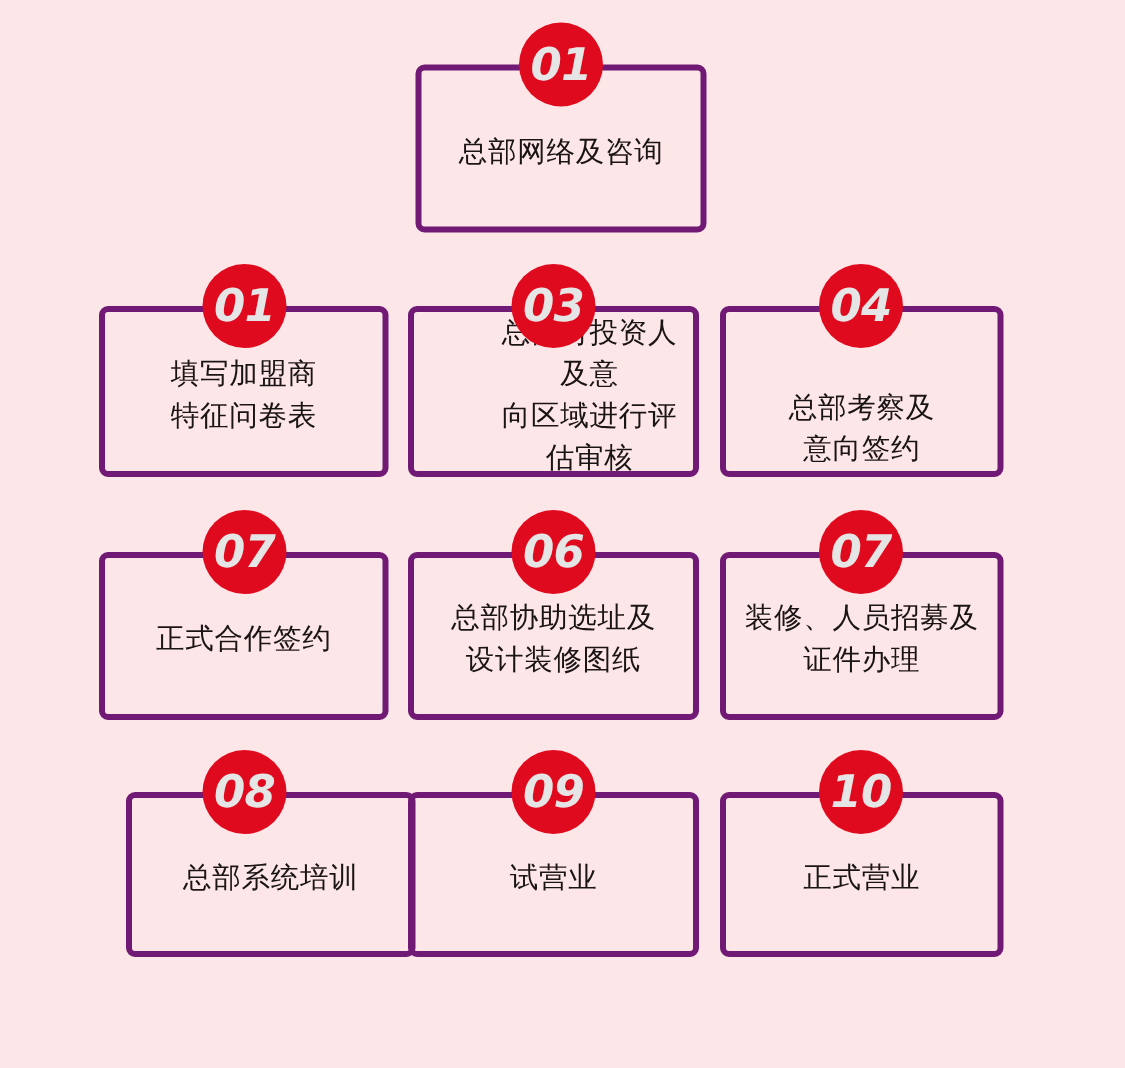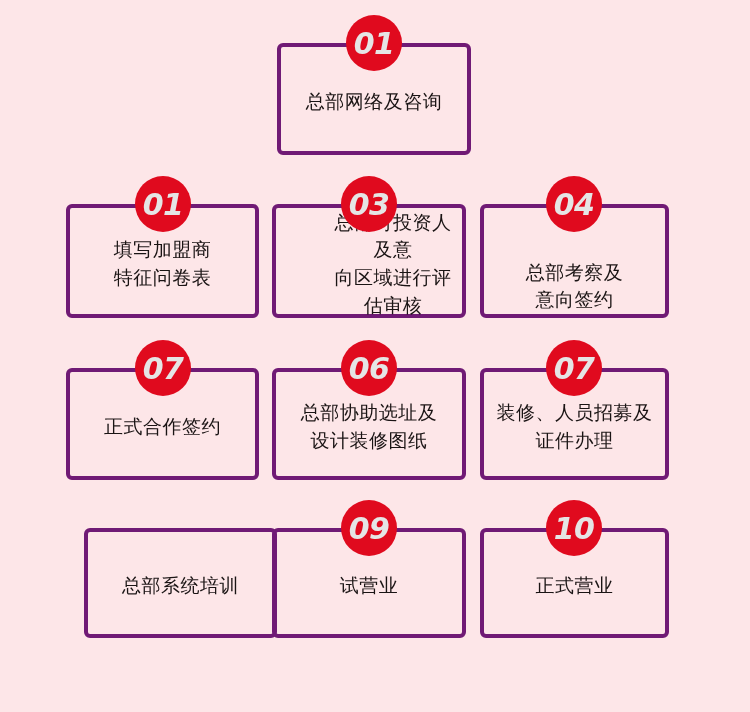--- a/index.html
+++ b/index.html
@@ -90,20 +90,21 @@
     </div>
     <div class="badge" style="left: 341px; top: 340px;">06</div>
     <div class="step" style="left: 480px; top: 368px; width: 189px; height: 112px;">
       <div class="step-label">装修、人员招募及
 证件办理</div>
     </div>
     <div class="badge" style="left: 546px; top: 340px;">07</div>
     <div class="step" style="left: 84px; top: 528px; width: 193px; height: 110px;">
       <div class="step-label">总部系统培训</div>
     </div>
+    <div class="badge" style="left: 135px; top: 500px;">08</div>
     <div class="step" style="left: 272px; top: 528px; width: 194px; height: 110px;">
       <div class="step-label">试营业</div>
     </div>
     <div class="badge" style="left: 341px; top: 500px;">09</div>
     <div class="step" style="left: 480px; top: 528px; width: 189px; height: 110px;">
       <div class="step-label">正式营业</div>
     </div>
     <div class="badge" style="left: 546px; top: 500px;">10</div>
   </div>
 

